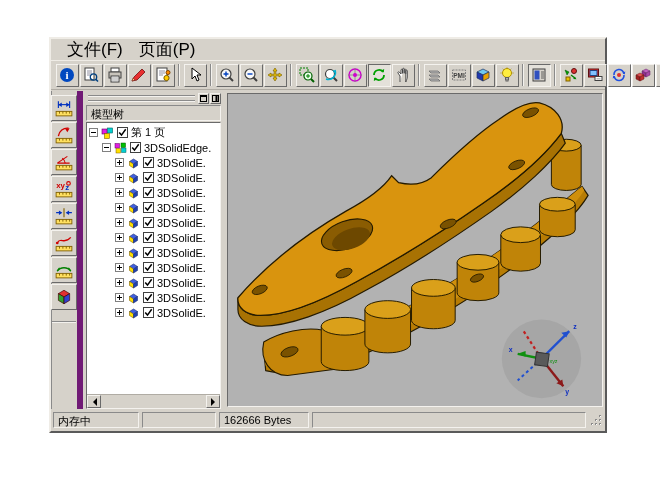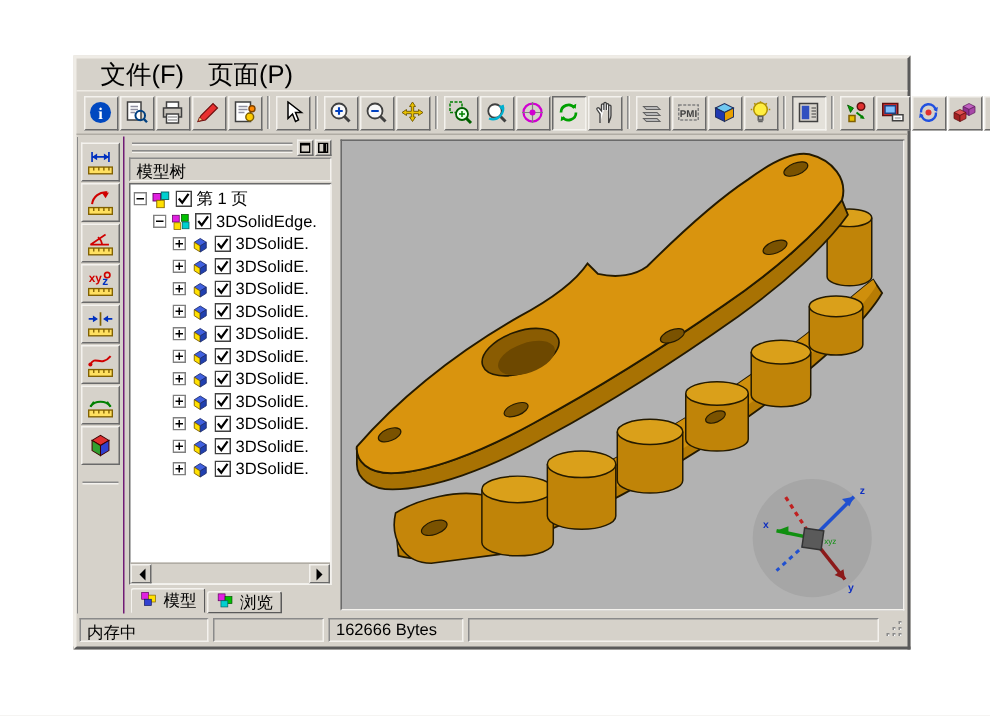--- a/index.html
+++ b/index.html
@@ -15,21 +15,21 @@
     border-top:1px solid #efece6;border-bottom:1px solid #b0aca4;}
   .tb-group{display:flex;align-items:center;}
   .tb-sep{width:2px;height:22px;border-left:1px solid #8a8a8a;border-right:1px solid #f4f2ee;margin:0 3px;}
   .tb-btn{width:23px;height:23px;margin:0 0.5px;padding:0;background:#d6d2ca;
     border:1px solid;border-color:#f4f2ee #6a6a6a #6a6a6a #f4f2ee;
     display:flex;align-items:center;justify-content:center;cursor:default;}
   .tb-btn.active{border-color:#6a6a6a #f4f2ee #f4f2ee #6a6a6a;background:#e4e1da;}
   .tb-btn svg{width:16px;height:16px;display:block;}
   
   .main{position:absolute;top:52px;left:0;right:0;bottom:22px;display:flex;}
-  .vtoolbar{width:32px;padding:4px 2px;border-right:1px solid #701a75;
+  .vtoolbar{width:32px;padding:4px 2px;border-right:6px solid #701a75;
     box-shadow:1px 0 0 #8a8a8a inset;display:flex;flex-direction:column;align-items:center;}
   .vt-btn{width:26px;height:26px;margin-bottom:1px;background:#d6d2ca;padding:0;
     border:1px solid;border-color:#f4f2ee #6a6a6a #6a6a6a #f4f2ee;
     display:flex;align-items:center;justify-content:center;cursor:default;}
   .vt-btn svg{width:18px;height:18px;display:block;}
   .vt-sep{width:24px;height:2px;margin-top:10px;border-top:1px solid #8a8a8a;border-bottom:1px solid #f4f2ee;}
   
   .panel{width:140px;display:flex;flex-direction:column;padding:2px 2px 0 3px;}
   .grip-row{height:10px;display:flex;align-items:center;}
   .grip-lines{flex:1;height:5px;border-top:1px solid #f4f2ee;border-bottom:1px solid #8a8a8a;
@@ -727,38 +727,20 @@
           </div>
         <div class="hscroll">
           <button class="sb-btn">
               <span class="tri-l"></span>
             </button>
           <button class="sb-btn">
               <span class="tri-r"></span>
             </button>
         </div>
       </div>
-      <div class="tabs-row">
-          <div class="tab">
-            <span><svg viewBox="0 0 12 12" style="width:13px;height:11px">
-                <rect x="0.5" y="1" width="5" height="5" fill="#e020e0" stroke="#600060" stroke-width="0.5"></rect>
-                <rect x="5.5" y="3" width="5" height="5" fill="#ffe000" stroke="#806000" stroke-width="0.5"></rect>
-                <rect x="2.5" y="6" width="5" height="4.5" fill="#3040d0" stroke="#101860" stroke-width="0.5"></rect>
-              </svg></span>
-            <span>模型</span>
-          </div>
-          <div class="tab inactive">
-            <span><svg viewBox="0 0 12 12" style="width:13px;height:11px">
-                <rect x="0.5" y="1" width="5" height="5" fill="#e020e0" stroke="#600060" stroke-width="0.5"></rect>
-                <rect x="5.5" y="3" width="5" height="5" fill="#00c000" stroke="#005000" stroke-width="0.5"></rect>
-                <rect x="2.5" y="6" width="5" height="4.5" fill="#00d0d0" stroke="#006060" stroke-width="0.5"></rect>
-              </svg></span>
-            <span>浏览</span>
-          </div>
-        </div>
     </div>
 
     <div class="splitter"></div>
 
     <div class="viewport">
       <svg viewBox="0 0 377 317" preserveAspectRatio="none">
 
         <path d="M37 270 C70 266 112 252 152 231 C205 206 262 170 312 131 C332 115 350 99 357 94 L363 103 C352 122 322 150 281 181 C237 214 176 249 126 269 C96 281 56 286 38 281 Z" fill="#b77c04" stroke="#241a00" stroke-width="1.2"></path>
         <path d="M37 270 C70 266 112 252 152 231 C205 206 262 170 312 131 C332 115 350 99 357 94 L359 98 C348 116 318 144 278 175 C234 208 174 243 124 263 C95 275 56 280 38 276 Z" fill="#cf8f0c" stroke="none"></path>
         <path d="M36 252 C52 242 78 236 96 240 L120 250 C126 262 120 276 106 280 L60 286 C42 286 32 270 36 252 Z" fill="#c5860a" stroke="#241a00" stroke-width="1.1"></path>

